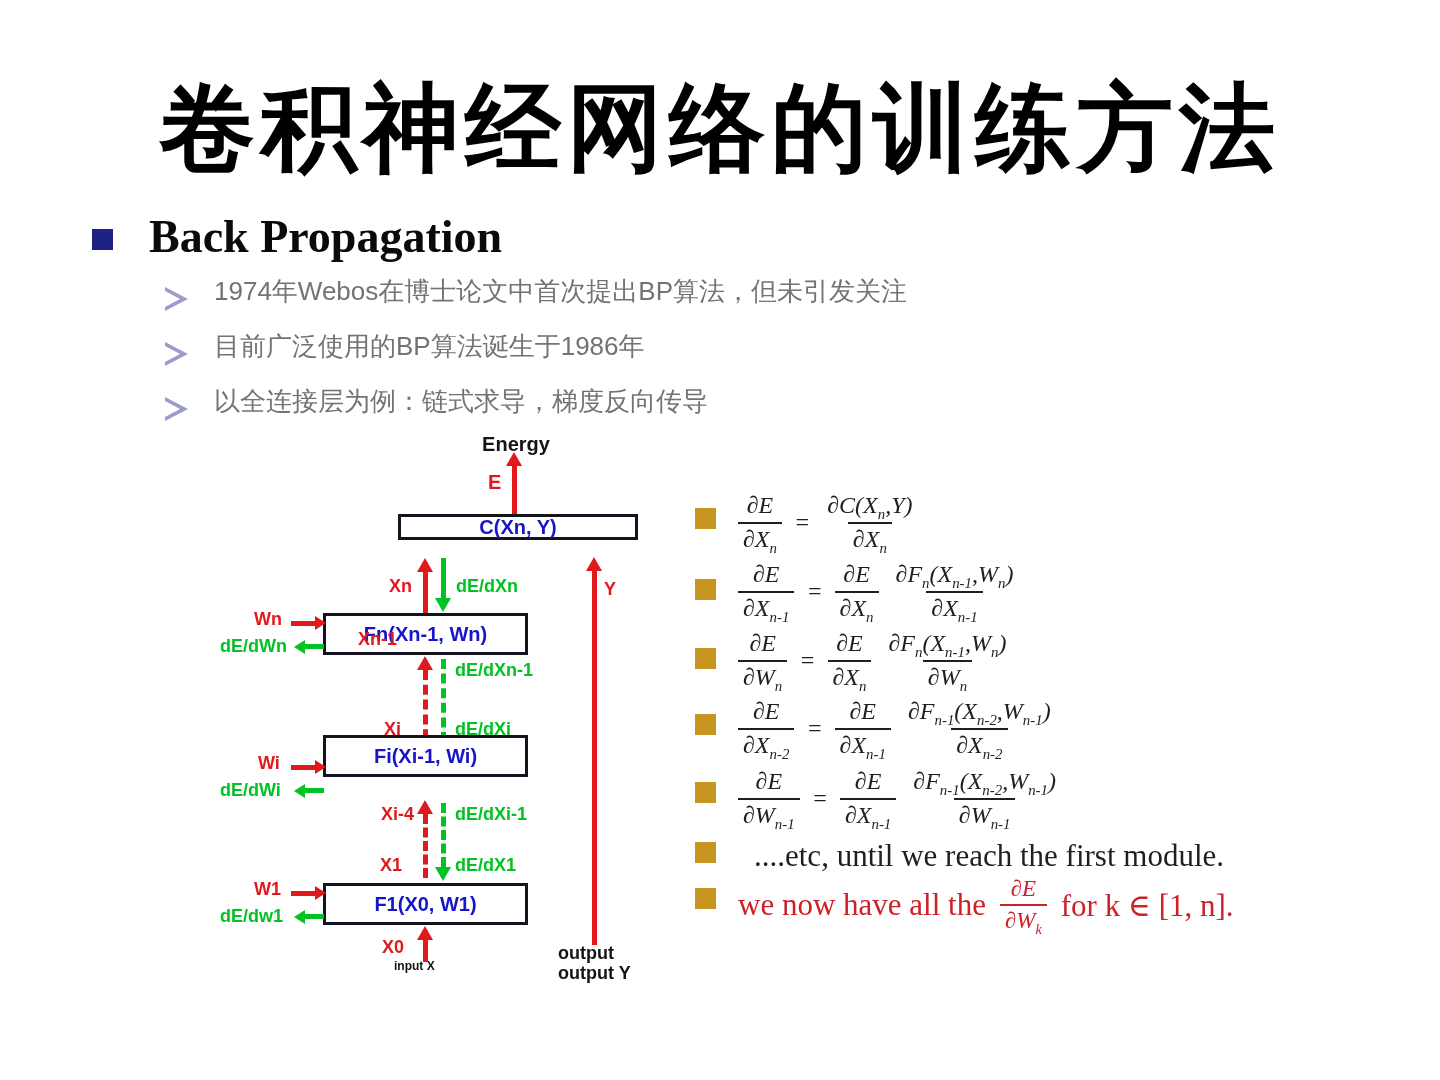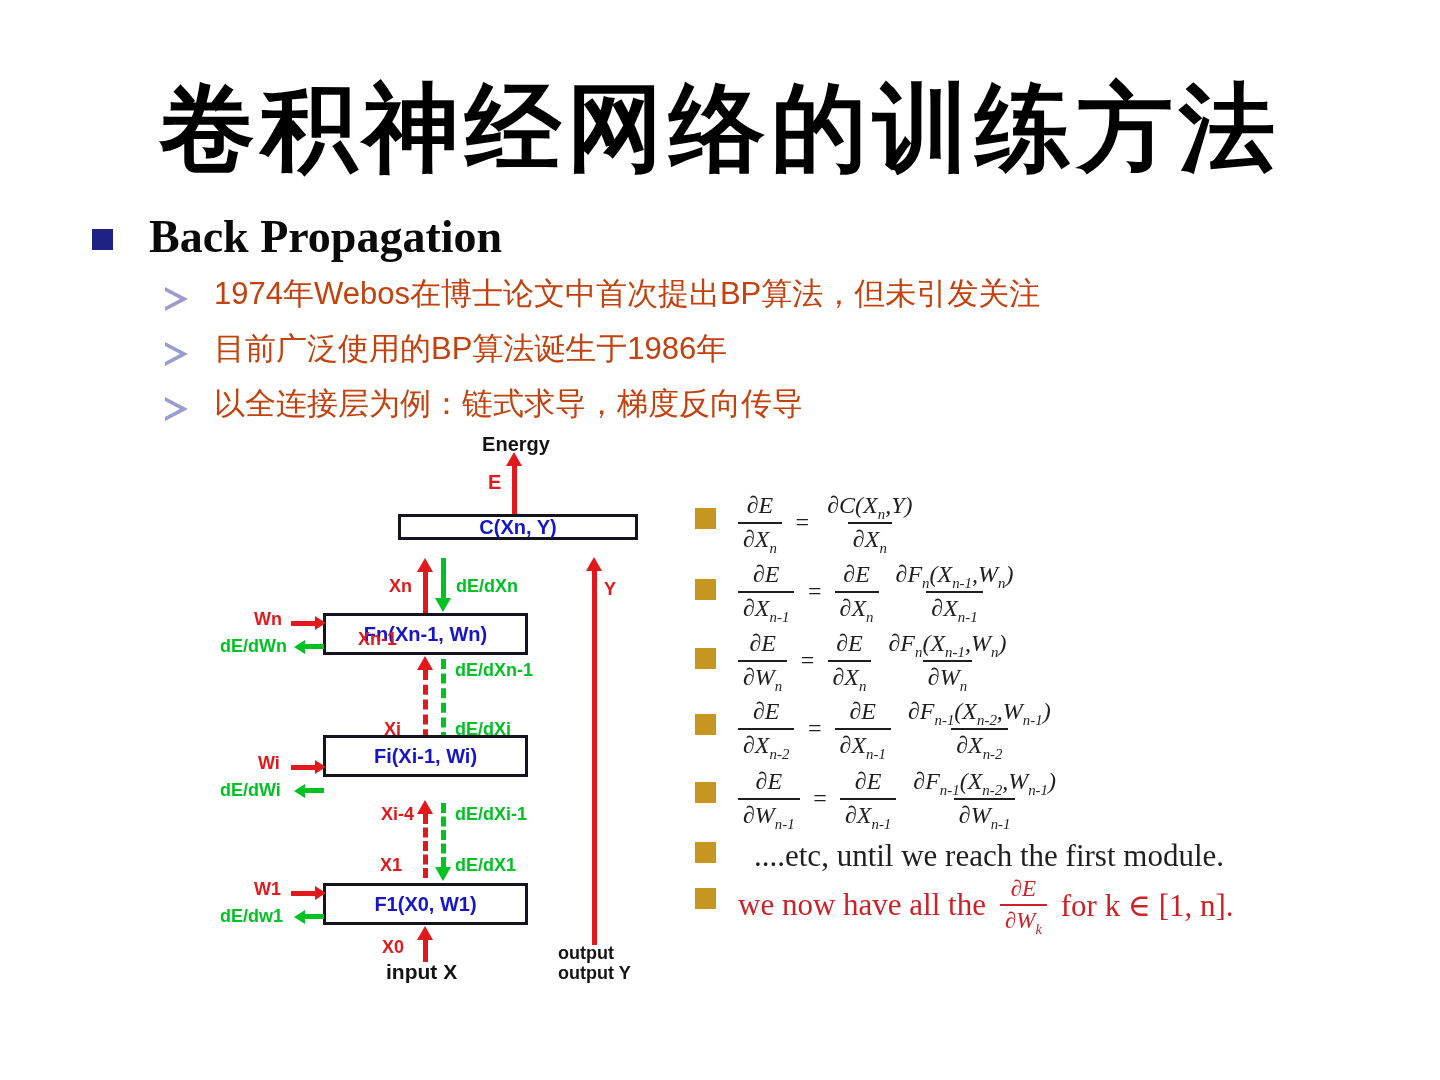--- a/index.html
+++ b/index.html
@@ -19,21 +19,21 @@
     font-family:"Liberation Serif","DejaVu Serif",serif;font-weight:bold;
     font-size:46px;color:#0a0a0a;white-space:nowrap;
   }
   .sub{position:absolute;left:165px;display:flex;align-items:flex-start;}
   .chev{position:relative;width:0;height:0;flex:none;margin-top:10px;
     border-top:12px solid transparent;border-bottom:12px solid transparent;
     border-left:23px solid var(--lavender);}
   .chev::before{content:"";position:absolute;left:-23px;top:-8px;
     border-top:8px solid transparent;border-bottom:8px solid transparent;
     border-left:15px solid #ffffff;}
-  .sub-text{font-size:31px;color:#c2410c;margin-left:26px;white-space:nowrap;line-height:1.1;}
+  .sub-text{font-size:26px;color:#737373;margin-left:26px;white-space:nowrap;line-height:1.1;}
   
   .dlab{position:absolute;font-weight:bold;font-size:18px;white-space:nowrap;line-height:1.1;}
   .c-red{color:var(--red);} .c-green{color:var(--green);} .c-black{color:#141414;}
   .dbox{
     position:absolute;box-sizing:border-box;background:#fff;border:3px solid #14141e;
     display:flex;align-items:center;justify-content:center;
     font-weight:bold;font-size:20px;color:var(--blue);white-space:nowrap;
   }
   .vln{position:absolute;width:5px;}
   .hln{position:absolute;height:5px;}
@@ -147,21 +147,21 @@
     <span class="dlab c-red" style="left:254px;top:880px">W1</span>
     <div class="hln bg-red" style="left:291px;top:891px;width:26px"></div>
     <div class="tri right red" style="left:315px;top:886px"></div>
     <span class="dlab c-green" style="left:220px;top:907px">dE/dw1</span>
     <div class="tri left green" style="left:294px;top:910px"></div>
     <div class="hln bg-green" style="left:304px;top:914px;width:20px"></div>
 
     <span class="dlab c-red" style="left:382px;top:938px">X0</span>
     <div class="tri up red" style="left:417px;top:926px"></div>
     <div class="vln bg-red" style="left:423px;top:940px;height:22px"></div>
-    <span class="dlab c-black" style="left:386px;top:960px;font-size:21px">input X</span>
+    <span class="dlab c-black" style="left:394px;top:960px;font-size:12px">input X</span>
 
     <span class="dlab c-black" style="left:558px;top:944px">output</span>
     <span class="dlab c-black" style="left:558px;top:964px">output Y</span>
   </div>
 
   <div id="formulas">
       <div class="frow" style="top: 492px;">
         <span class="fbullet" style="margin-top: 16px;"></span>
         <span class="fbody" style="color: rgb(31, 31, 31);">
           <span class="frac">

